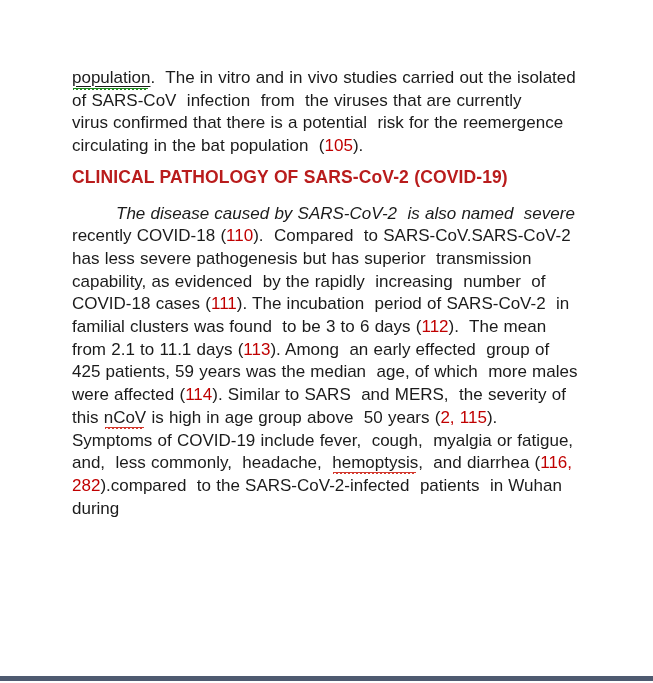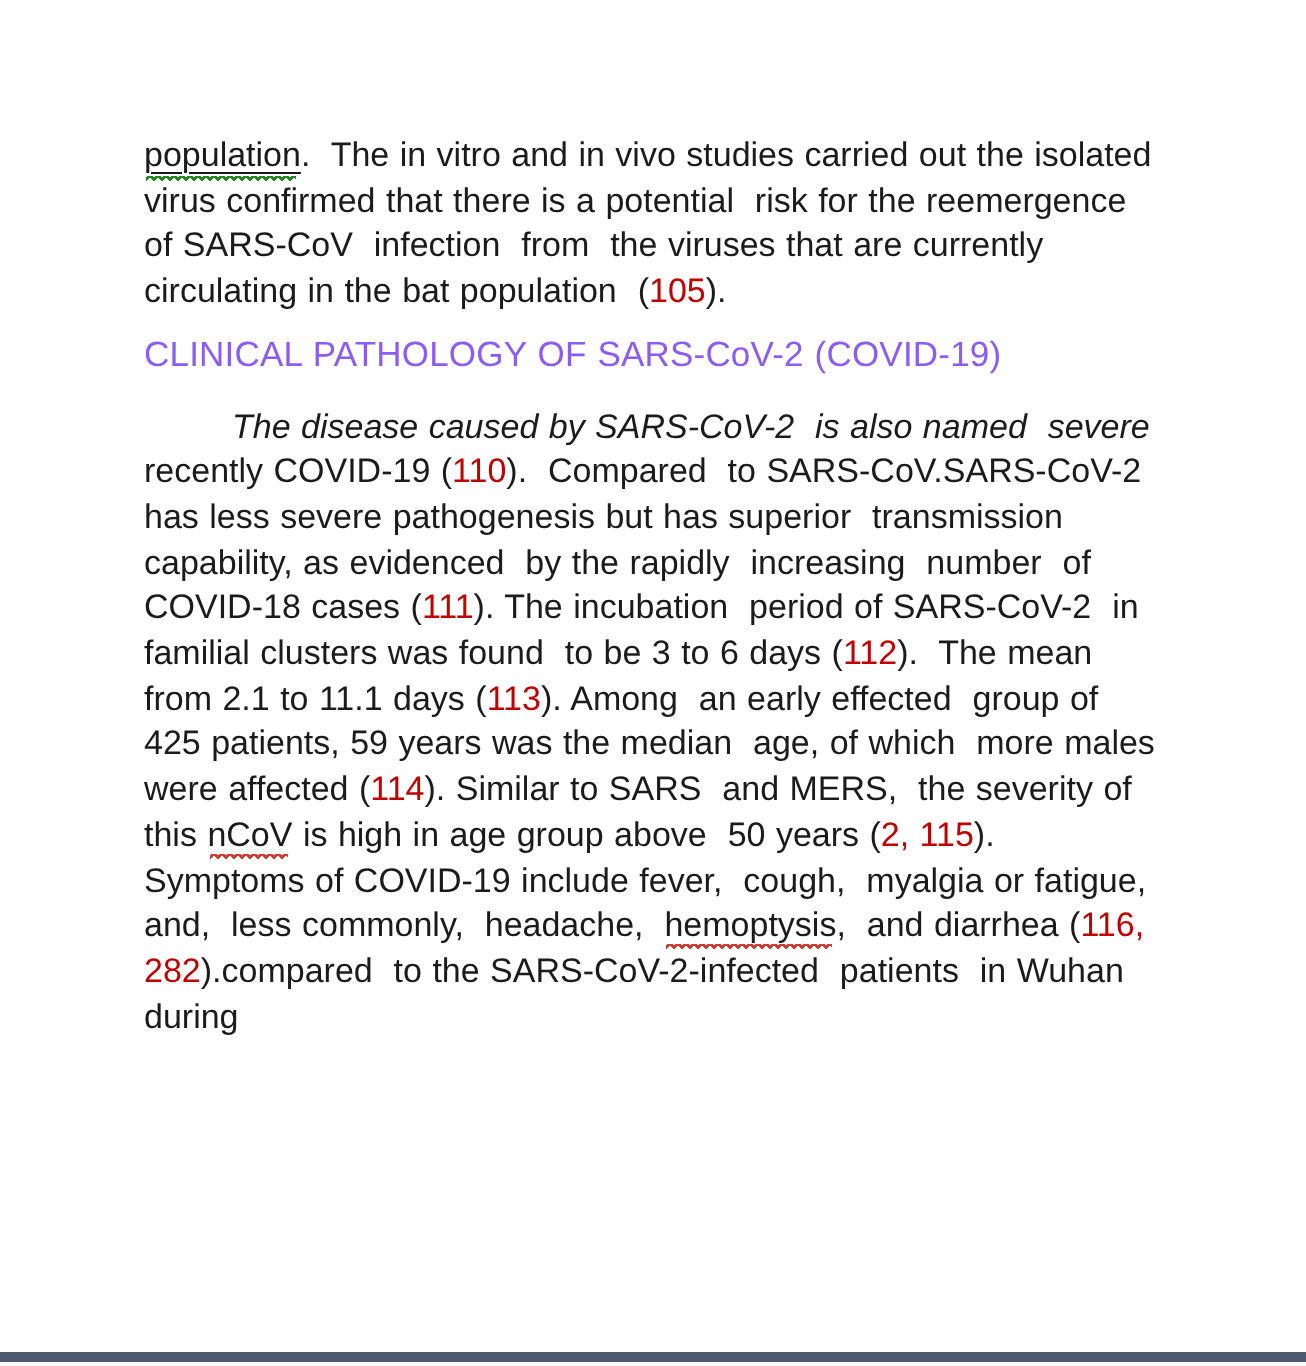--- a/index.html
+++ b/index.html
@@ -9,22 +9,22 @@
     font-family:"Liberation Sans", sans-serif;
   }
   .doc{
     position:absolute;left:72px;top:67px;width:520px;
     color:#1b1b1b;font-size:17px;line-height:22.7px;word-spacing:0.5px;
   }
   .para{margin:0;}
   .line{display:block;white-space:pre;}
   .para-indent .line:first-child{padding-left:44px;font-style:italic;}
   .heading{
-    font-size:17.5px;font-weight:normal;line-height:22.7px;
-    margin:8px 0 14px 0;color:#8b5cf6;letter-spacing:0.1px;
+    font-size:17.5px;font-weight:bold;line-height:22.7px;
+    margin:8px 0 14px 0;color:#b91c1c;letter-spacing:0.1px;
   }
   .seg-plain{color:inherit;}
   .seg-cite{color:var(--cite,#c00000);}
   .seg-spell{position:relative;}
   .seg-spell::after{
     content:"";position:absolute;left:1px;right:2px;bottom:-3px;height:3px;
     background-image:
       linear-gradient(45deg,transparent 60%,var(--sq-red,#d43a2f) 60%,var(--sq-red,#d43a2f) 88%,transparent 88%),
       linear-gradient(-45deg,transparent 60%,var(--sq-red,#d43a2f) 60%,var(--sq-red,#d43a2f) 88%,transparent 88%);
     background-size:4px 3px;background-repeat:repeat-x;
@@ -46,28 +46,28 @@
     position:absolute;left:0;top:676px;width:653px;height:5px;
     background:var(--bar,#4e5a70);
   }
 </style>
 </head>
 <body style="background: rgb(255, 255, 255);">
 
 <div class="doc">
   <p class="para" id="p1">
       <span class="line"><span class="seg-grammar">population</span><span class="seg-plain">.  The in vitro and in vivo studies carried out the isolated</span></span>
+      <span class="line"><span class="seg-plain">of SARS-CoV  infection  from  the viruses that are currently</span></span>
       <span class="line"><span class="seg-plain">virus confirmed that there is a potential  risk for the reemergence</span></span>
-      <span class="line"><span class="seg-plain">of SARS-CoV  infection  from  the viruses that are currently</span></span>
       <span class="line"><span class="seg-plain">circulating in the bat population  (</span><span class="seg-cite">105</span><span class="seg-plain">).</span></span>
     </p>
   <h2 class="heading" id="heading">CLINICAL PATHOLOGY OF SARS-CoV-2 (COVID-19)</h2>
   <p class="para para-indent" id="p2">
       <span class="line"><span class="seg-plain">The disease caused by SARS-CoV-2  is also named  severe</span></span>
-      <span class="line"><span class="seg-plain">recently COVID-19 (</span><span class="seg-cite">110</span><span class="seg-plain">).  Compared  to SARS-CoV.SARS-CoV-2</span></span>
+      <span class="line"><span class="seg-plain">recently COVID-18 (</span><span class="seg-cite">110</span><span class="seg-plain">).  Compared  to SARS-CoV.SARS-CoV-2</span></span>
       <span class="line"><span class="seg-plain">has less severe pathogenesis but has superior  transmission</span></span>
       <span class="line"><span class="seg-plain">capability, as evidenced  by the rapidly  increasing  number  of</span></span>
       <span class="line"><span class="seg-plain">COVID-18 cases (</span><span class="seg-cite">111</span><span class="seg-plain">). The incubation  period of SARS-CoV-2  in</span></span>
       <span class="line"><span class="seg-plain">familial clusters was found  to be 3 to 6 days (</span><span class="seg-cite">112</span><span class="seg-plain">).  The mean</span></span>
       <span class="line"><span class="seg-plain">from 2.1 to 11.1 days (</span><span class="seg-cite">113</span><span class="seg-plain">). Among  an early effected  group of</span></span>
       <span class="line"><span class="seg-plain">425 patients, 59 years was the median  age, of which  more males</span></span>
       <span class="line"><span class="seg-plain">were affected (</span><span class="seg-cite">114</span><span class="seg-plain">). Similar to SARS  and MERS,  the severity of</span></span>
       <span class="line"><span class="seg-plain">this </span><span class="seg-spell">nCoV</span><span class="seg-plain"> is high in age group above  50 years (</span><span class="seg-cite">2, 115</span><span class="seg-plain">).</span></span>
       <span class="line"><span class="seg-plain">Symptoms of COVID-19 include fever,  cough,  myalgia or fatigue,</span></span>
       <span class="line"><span class="seg-plain">and,  less commonly,  headache,  </span><span class="seg-spell">hemoptysis</span><span class="seg-plain">,  and diarrhea (</span><span class="seg-cite">116,</span></span>

